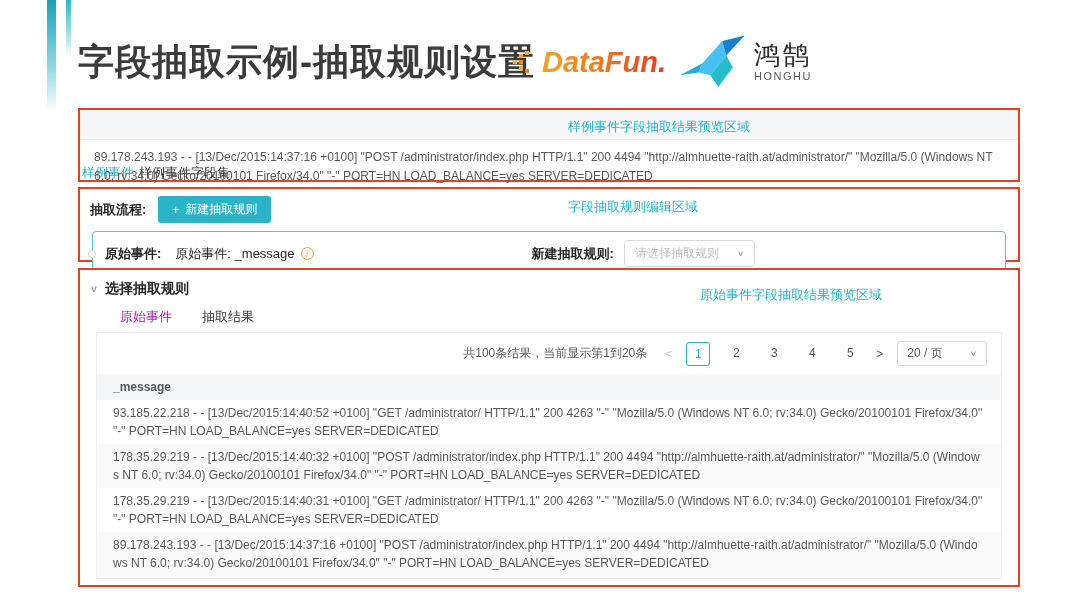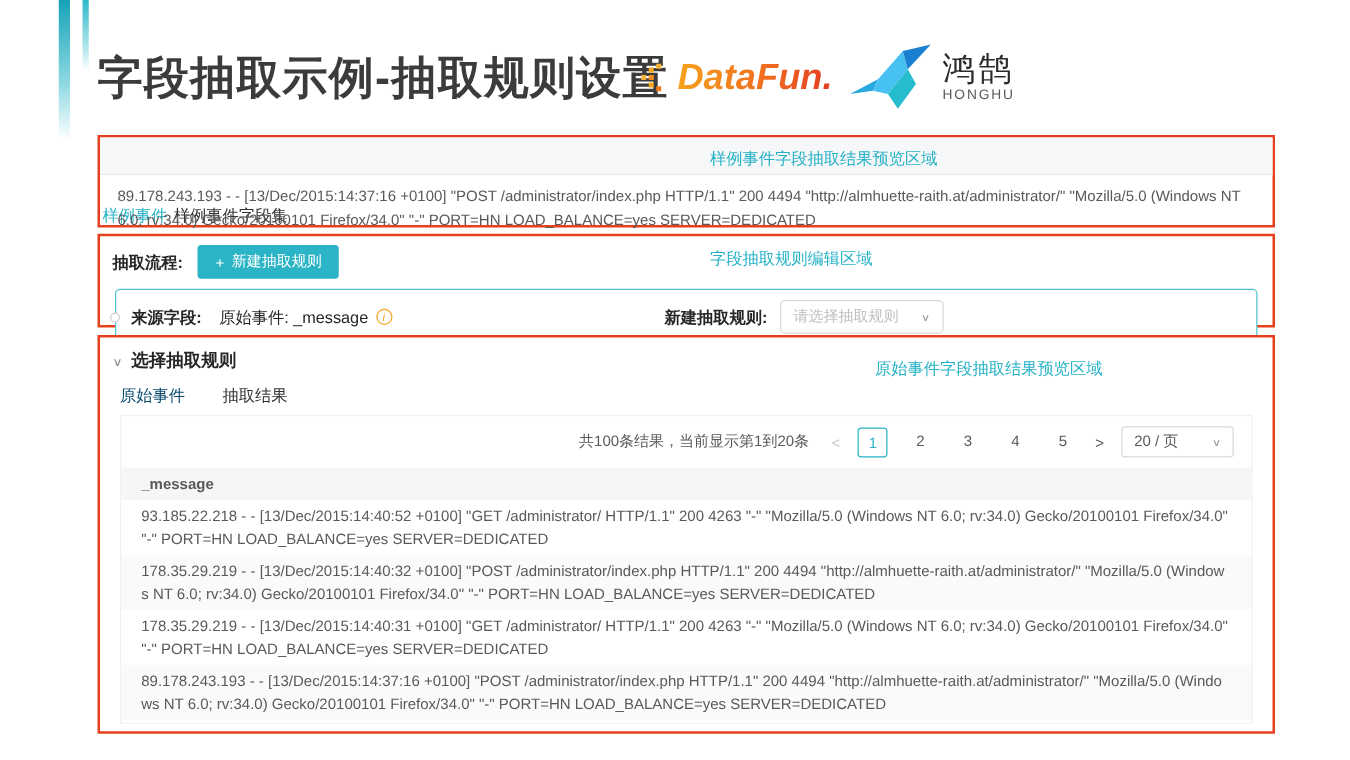--- a/index.html
+++ b/index.html
@@ -46,21 +46,21 @@
   .select-label { font-size:13px; font-weight:700; color:#262626; margin-left:218px; }
   .select-box { margin-left:10px; border:1px solid #d9d9d9; border-radius:4px; padding:4px 10px; font-size:12px; color:#bfbfbf; display:flex; align-items:center; gap:18px; background:#fff; cursor:pointer; }
   .chev { color:#999; font-size:10px; transform:scaleY(.8); }
 
   
   .pv-head { display:flex; align-items:center; padding:10px 0 0 10px; }
   .collapse-chev { color:#8c8c8c; font-size:11px; margin-right:7px; transform:scaleY(.85); cursor:pointer; }
   .pv-title { font-size:14px; font-weight:700; color:#262626; }
   .pv-tabs { display:flex; gap:30px; margin:10px 0 0 16px; }
   .pv-tab { font-size:13px; color:#333; padding-bottom:7px; cursor:pointer; }
-  .pv-tab.active { color:#0c4a6e; border-bottom:7px solid #4c1d95; }
+  .pv-tab.active { color:#a21caf; border-bottom:7px solid #4c1d95;margin-left:24px; }
   .panel { position:absolute; left:16px; right:16px; top:62px; bottom:6px; border:1px solid #f0f0f0; background:#fff; overflow:hidden; }
   .pagination { display:flex; justify-content:flex-end; align-items:center; gap:14px; padding:8px 14px; font-size:12px; color:#595959; }
   .pg-sum { margin-right:4px; }
   .pg-prev { color:#c9c9c9; font-size:12px; cursor:pointer; }
   .pg-next { color:#595959; font-size:12px; cursor:pointer; }
   .pg-pages { display:flex; gap:14px; align-items:center; }
   .page-btn { min-width:24px; height:24px; line-height:22px; text-align:center; border-radius:3px; color:#595959; cursor:pointer; }
   .page-btn.active { border:1px solid #29b4c6; color:#29b4c6; }
   .pg-size { border:1px solid #d9d9d9; border-radius:3px; padding:3px 9px; display:flex; align-items:center; gap:27px; color:#595959; cursor:pointer; background:#fff; }
   .tbl-header { background:#f5f6f8; font-size:12px; font-weight:700; color:#595959; padding:6px 16px; }
@@ -115,21 +115,21 @@
     <div class="flow-row">
       <span class="flow-label">抽取流程:</span>
       <div class="btn-new">
         <span>+</span>
         <span>新建抽取规则</span>
       </div>
       <div class="annot" style="left:488px; top:9px;">字段抽取规则编辑区域</div>
     </div>
     <div class="rule-box">
       <span class="rule-dot"></span>
-      <span class="rule-label">来源字段:</span>
+      <span class="rule-label">原始事件:</span>
       <span class="rule-src">原始事件: _message</span>
       <span class="info-icon">i</span>
       <span class="select-label">新建抽取规则:</span>
       <div class="select-box">
         <span>请选择抽取规则</span>
         <span class="chev">∨</span>
       </div>
     </div>
   </div>
 

